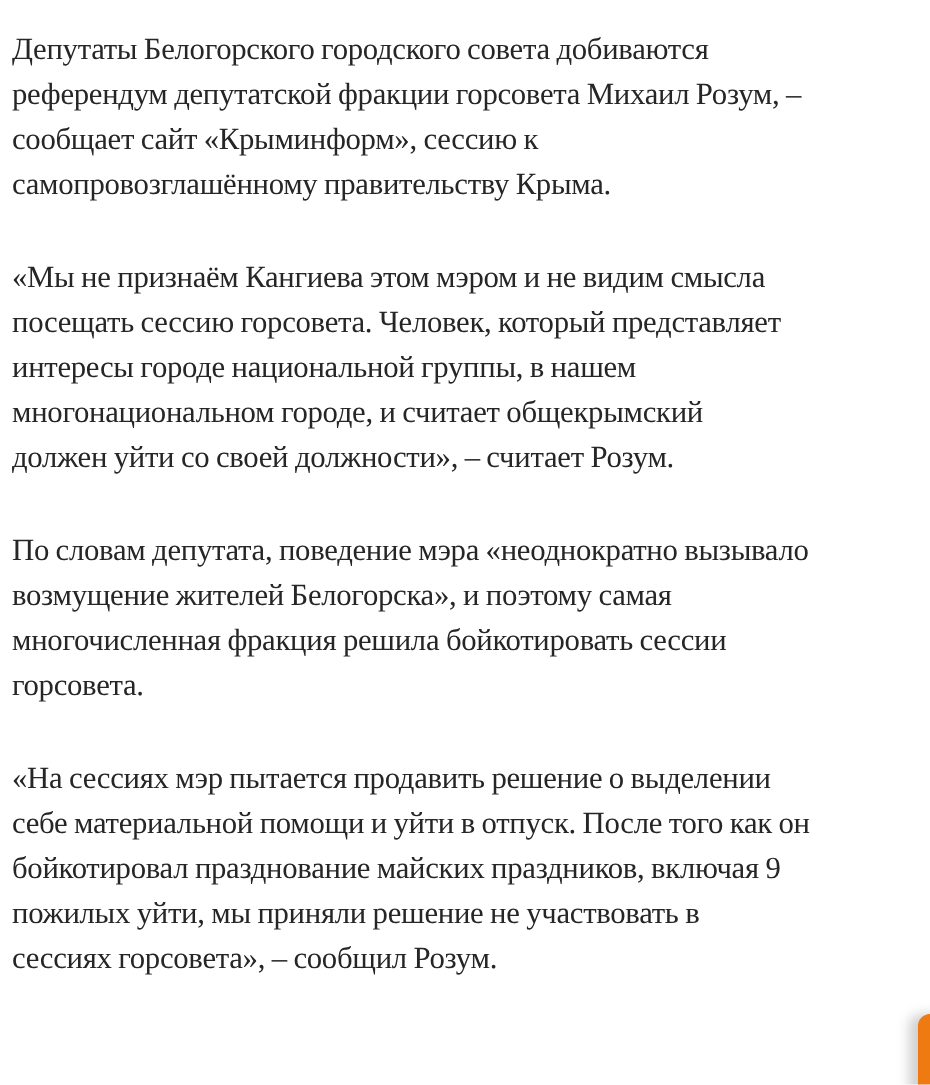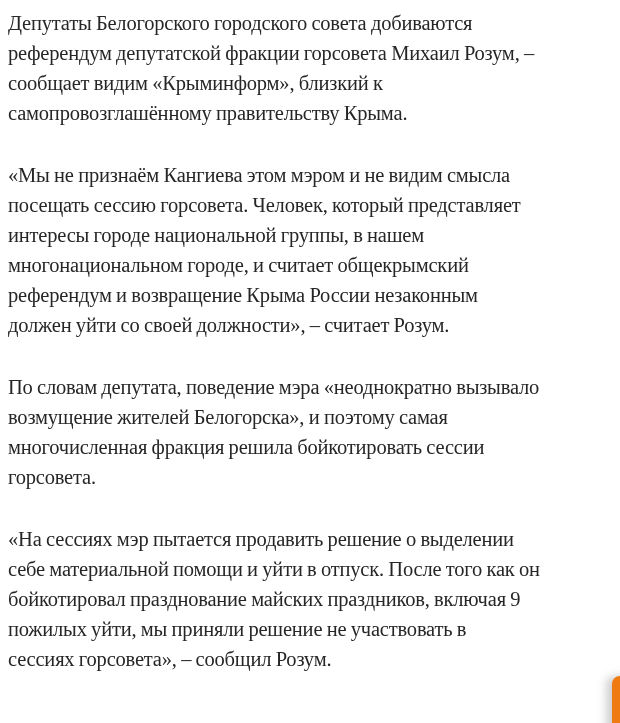--- a/index.html
+++ b/index.html
@@ -19,21 +19,21 @@
     top: 2px;
     width: 612px;
     font-family: "Liberation Serif", "DejaVu Serif", serif;
     font-size: 20.5px;
     line-height: 30px;
     color: #262626;
     letter-spacing: -0.2px;
     word-spacing: -0.5px;
   }
   .article p {
-    margin: 6px 0 32px 0;
+    margin: 16px 0 32px 0;
     white-space: nowrap;
   }
   .article p .ln {
     display: block;
   }
   .side-widget {
     position: absolute;
     left: 612px;
     top: 676px;
     width: 30px;
@@ -43,29 +43,28 @@
     box-shadow: -6px 0 8px rgba(120,120,120,0.35);
   }
 </style>
 </head>
 <body>
 
 <div class="article">
   <p>
     <span class="ln">Депутаты Белогорского городского совета добиваются</span>
     <span class="ln">референдум депутатской фракции горсовета Михаил Розум, –</span>
-    <span class="ln">сообщает видим «Крыминформ», близкий к</span>
+    <span class="ln">сообщает сайт «Крыминформ», сессию к</span>
     <span class="ln">самопровозглашённому правительству Крыма.</span>
   </p>
   <p>
     <span class="ln">«Мы не признаём Кангиева этом мэром и не видим смысла</span>
     <span class="ln">посещать сессию горсовета. Человек, который представляет</span>
     <span class="ln">интересы городе национальной группы, в нашем</span>
     <span class="ln">многонациональном городе, и считает общекрымский</span>
-    <span class="ln">референдум и возвращение Крыма России незаконным</span>
     <span class="ln">должен уйти со своей должности», – считает Розум.</span>
   </p>
   <p>
     <span class="ln">По словам депутата, поведение мэра «неоднократно вызывало</span>
     <span class="ln">возмущение жителей Белогорска», и поэтому самая</span>
     <span class="ln">многочисленная фракция решила бойкотировать сессии</span>
     <span class="ln">горсовета.</span>
   </p>
   <p>
     <span class="ln">«На сессиях мэр пытается продавить решение о выделении</span>

